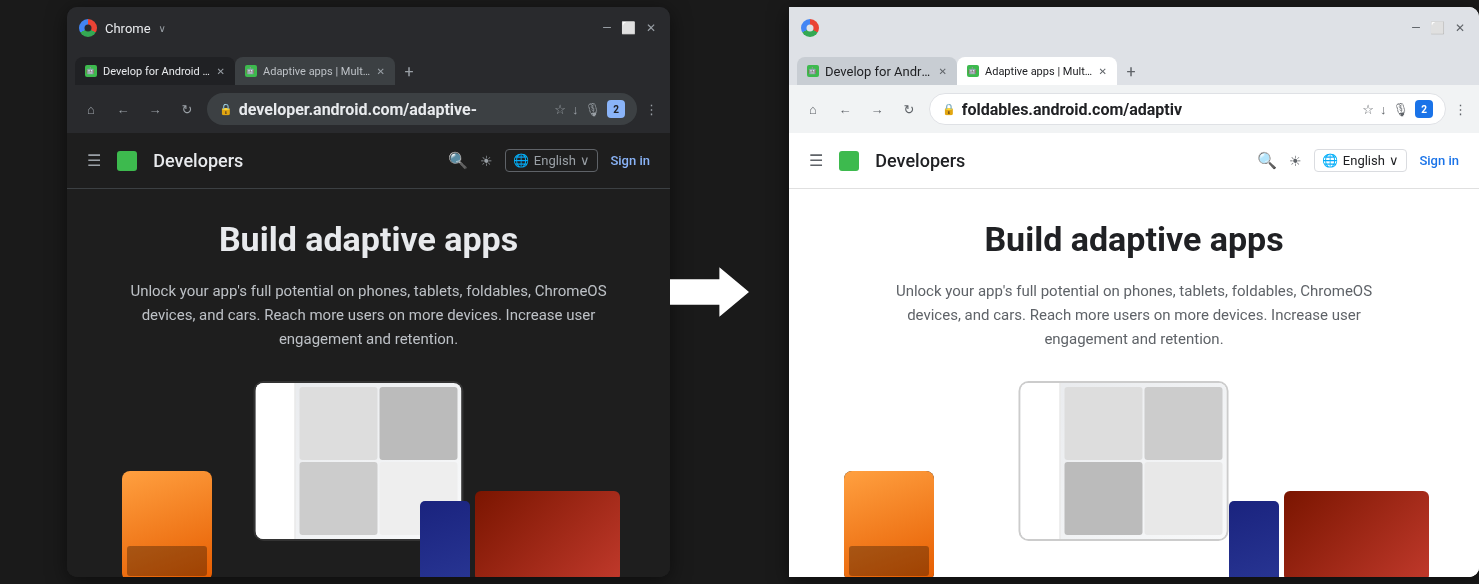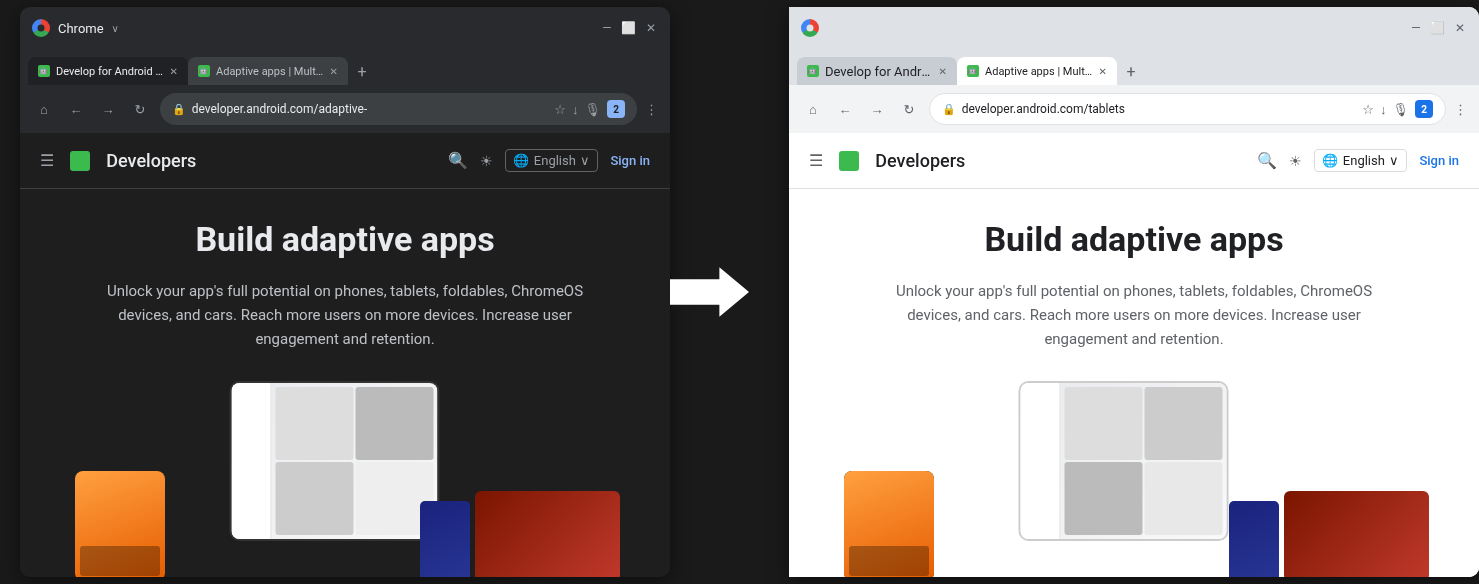--- a/index.html
+++ b/index.html
@@ -260,24 +260,25 @@
       display: flex;
       align-items: center;
       padding: 0 12px;
       gap: 6px;
       font-size: 12px;
       color: #202124;
       border: 1px solid #dfe1e5;
     }
 
     .address-text {
-      font-size: 12px;
+      font-size: 16px;
       overflow: hidden;
       text-overflow: ellipsis;
       white-space: nowrap;
+      font-weight: bold;
     }
 
     .address-icons {
       margin-left: auto;
       display: flex;
       gap: 6px;
       align-items: center;
     }
 
     .addr-icon {
@@ -482,20 +483,21 @@
     }
 
     
     .left-panel {
       width: 670px;
       height: 573px;
       display: flex;
       align-items: center;
       justify-content: center;
       flex-shrink: 0;
+      padding-left: 47px;
     }
 
     .right-panel {
       width: 730px;
       height: 584px;
       display: flex;
       align-items: center;
       justify-content: flex-end;
       flex-shrink: 0;
     }
@@ -649,21 +651,21 @@
         <div style="width:28px;height:28px;display:flex;align-items:center;justify-content:center;color:#5f6368;font-size:16px;">+</div>
       </div>
 
       <div class="address-bar-light">
         <div class="nav-btn nav-btn-light">⌂</div>
         <div class="nav-btn nav-btn-light">←</div>
         <div class="nav-btn nav-btn-light">→</div>
         <div class="nav-btn nav-btn-light">↻</div>
         <div class="address-field-light">
           <span style="font-size:11px;color:#5f6368;">🔒</span>
-          <span class="address-text">developer.android.com/tablets</span>
+          <span class="address-text">foldables.android.com/adaptiv</span>
           <div class="address-icons">
             <span class="addr-icon-light">☆</span>
             <span class="addr-icon-light">↓</span>
             <span class="addr-icon-light">🎙</span>
             <div class="extension-badge extension-badge-light">2</div>
           </div>
         </div>
         <span class="addr-icon-light">⋮</span>
       </div>
 

